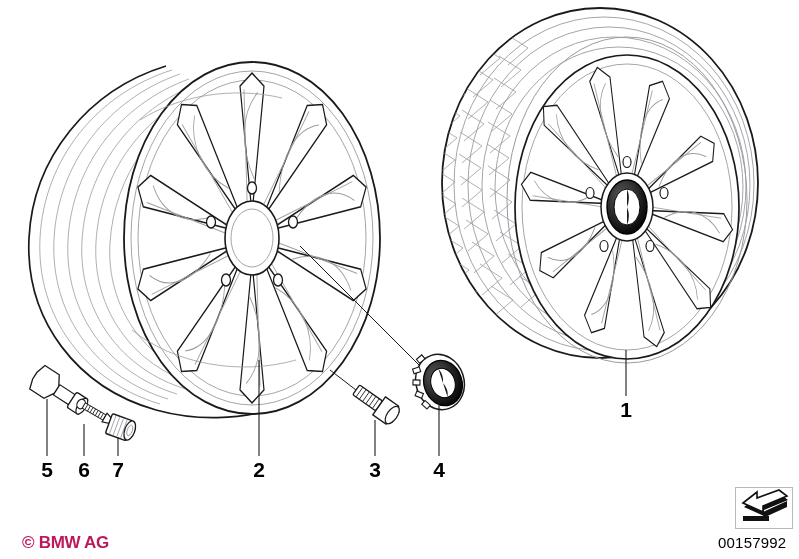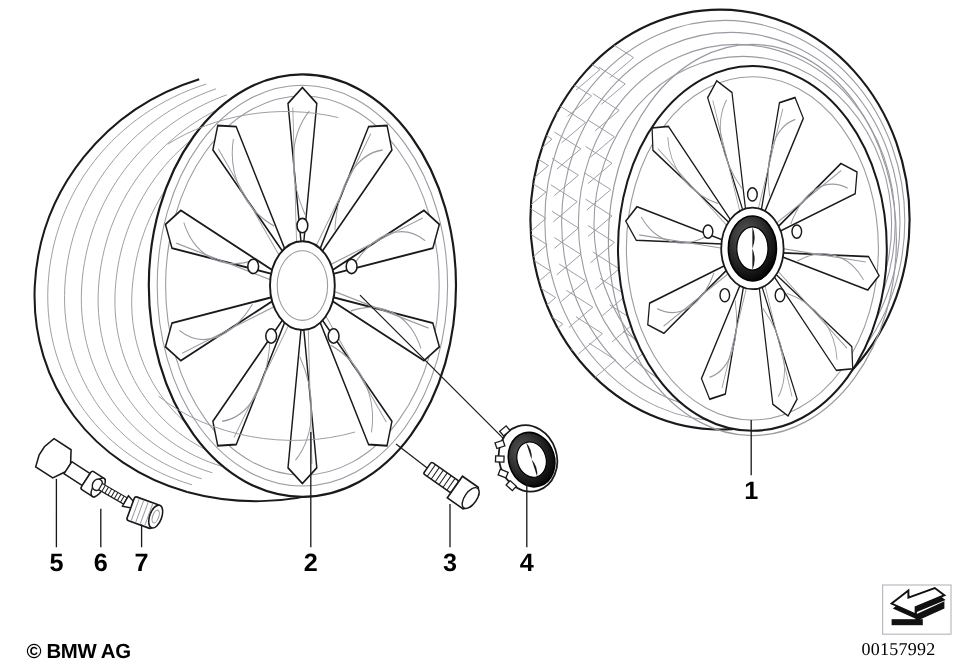--- a/index.html
+++ b/index.html
@@ -36,28 +36,28 @@
     margin-left: -12px;
   }
   #copyright {
     position: absolute;
     left: 22px;
     top: 533px;
     font-family: "Liberation Sans", sans-serif;
     font-weight: bold;
     font-size: 17px;
     letter-spacing: -0.3px;
-    color: #000000;
+    color: #be185d;
     white-space: nowrap;
   }
   #diagram-number {
     position: absolute;
     left: 718px;
     top: 534px;
-    font-family: Liberation Serif, serif;
+    font-family: Liberation Sans, sans-serif;
     font-size: 15px;
     color: #000000;
     letter-spacing: 0.2px;
     white-space: nowrap;
   }
   #orientation-badge {
     position: absolute;
     left: 735px;
     top: 487px;
     width: 58px;

